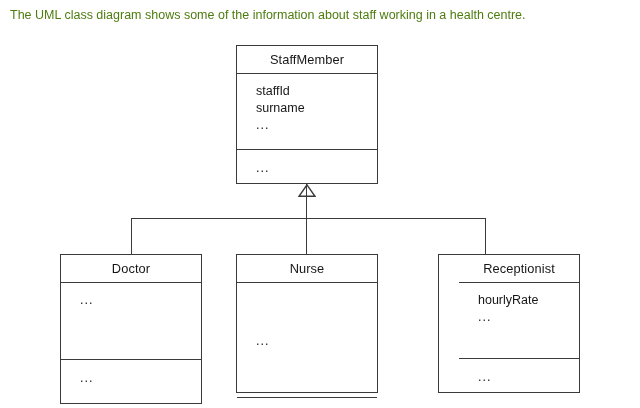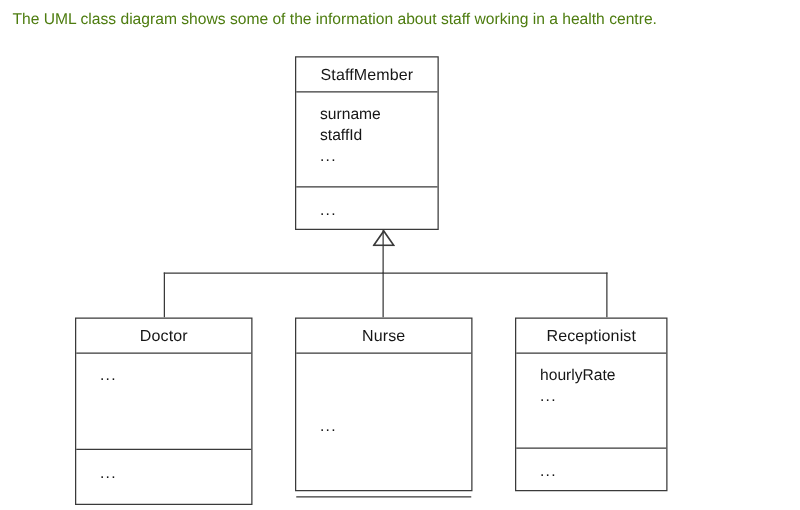--- a/index.html
+++ b/index.html
@@ -66,43 +66,44 @@
     white-space: nowrap;
   }
   .uml-line.ellipsis {
     letter-spacing: 1px;
   }
 
   
   #box-staffmember {
     left: 236px;
     top: 45px;
-    width: 115px;
+    width: 142px;
     height: 139px;
   }
   #box-staffmember .uml-attrs { height: 76px; }
 
   #box-doctor {
     left: 60px;
     top: 254px;
     width: 142px;
     height: 150px;
   }
   #box-nurse {
     left: 236px;
     top: 254px;
     width: 142px;
     height: 139px;
     gap: 41px;
   }
   #box-receptionist {
-    left: 412px;
+    left: 438px;
     top: 254px;
-    width: 122px;
+    width: 142px;
     height: 139px;
+    padding-left: 20px;
   }
   #box-doctor .uml-attrs,
   #box-nurse .uml-attrs,
   #box-receptionist .uml-attrs { height: 76px; }
 
   
   .conn {
     position: absolute;
     background: #3a3a3a;
   }
@@ -152,22 +153,22 @@
   }
 </style>
 </head>
 <body>
 
 <div id="caption">The UML class diagram shows some of the information about staff working in a health centre.</div>
 
 <div class="uml-class" id="box-staffmember">
   <div class="uml-title">StaffMember</div>
   <div class="uml-compartment uml-attrs">
+    <div class="uml-line">staffId</div>
     <div class="uml-line">surname</div>
-    <div class="uml-line">staffId</div>
     <div class="uml-line ellipsis">...</div>
   </div>
   <div class="uml-compartment ops">
     <div class="uml-line ellipsis">...</div>
   </div>
 </div>
 
 <svg id="inheritance-triangle" viewBox="0 0 18 13">
   <polygon points="9,0.8 17,12.3 1,12.3" fill="#ffffff" stroke="#3a3a3a" stroke-width="1.4"></polygon>
 </svg>

